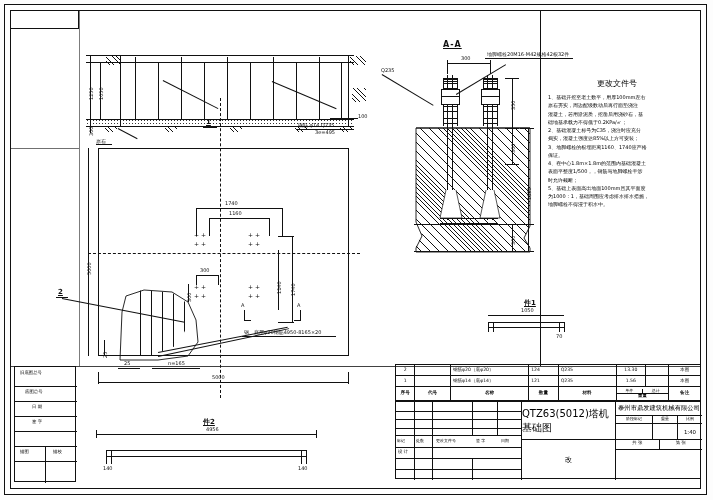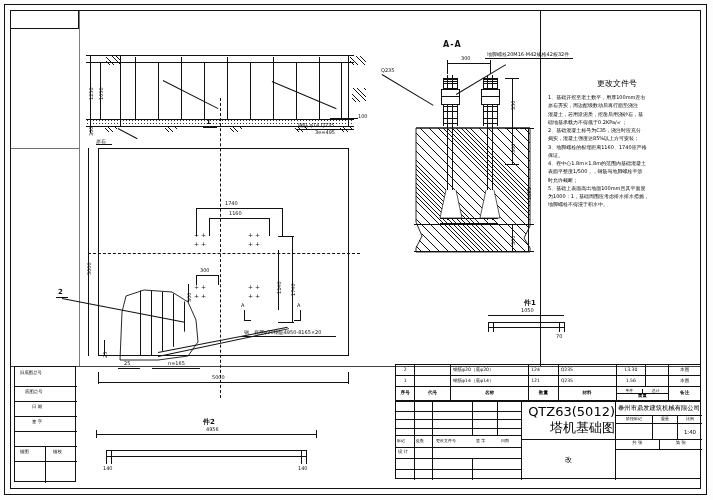--- a/index.html
+++ b/index.html
@@ -6,21 +6,21 @@
   body{width:713px;height:500px;overflow:hidden;
        font-family:"DejaVu Sans","Liberation Sans",sans-serif;color:#000;}
   #root{position:relative;width:713px;height:500px;background:#fdfdfd;}
 
   
   .ln{position:absolute;background:#111;}
   .hl{height:1px;}
   .vl{width:1px;}
   .txt{position:absolute;white-space:nowrap;font-size:5px;line-height:1.15;
        letter-spacing:0px;color:#111;}
-  .txt.b{font-weight:bold;}
+  .txt.b{font-weight:bold;text-decoration:underline;}
   .cn{font-family:"DejaVu Sans","Liberation Sans",sans-serif;}
   .rot{transform-origin:0 0;transform:rotate(-90deg);}
 
   
   .border-outer{position:absolute;left:4px;top:4px;width:703px;height:491px;
       border:1.5px solid #111;box-sizing:border-box;background:#fff;}
   .border-inner{position:absolute;left:10px;top:10px;width:691px;height:479px;
       border:1px solid #111;box-sizing:border-box;}
 
   
@@ -414,21 +414,21 @@
         <div class="cn" style="position:absolute;left:1px;top:2px;font-size:4px;">标记</div>
         <div class="cn" style="position:absolute;left:20px;top:2px;font-size:4px;">处数</div>
         <div class="cn" style="position:absolute;left:40px;top:2px;font-size:4px;">更改文件号</div>
         <div class="cn" style="position:absolute;left:80px;top:2px;font-size:4px;">签 字</div>
         <div class="cn" style="position:absolute;left:105px;top:2px;font-size:4px;">日期</div>
         <div class="cn" style="position:absolute;left:2px;top:13px;font-size:4.4px;">设 计</div>
       </div>
     </div>
 
     <div style="position:absolute;left:126px;top:0;width:94px;height:38px;border-right:0.7px solid #111;border-bottom:0.7px solid #111;box-sizing:border-box;display:flex;align-items:center;justify-content:center;">
-      <span class="cn b" style="font-size:13px;text-align:right;">QTZ63(5012)塔机基础图</span>
+      <span class="cn b" style="font-size:10px;">QTZ63(5012)塔机基础图</span>
     </div>
     <div style="position:absolute;left:126px;top:38px;width:94px;height:40px;border-right:0.7px solid #111;box-sizing:border-box;display:flex;align-items:center;justify-content:center;">
       <span class="cn b" style="font-size:7px;">改</span>
     </div>
 
     <div style="position:absolute;left:220px;top:0;width:86px;height:14px;border-bottom:0.7px solid #111;box-sizing:border-box;display:flex;align-items:center;justify-content:center;">
       <span class="cn b" style="font-size:6.3px;">泰州市鼎发建筑机械有限公司</span>
     </div>
     <div style="position:absolute;left:220px;top:14px;width:86px;height:8px;border-bottom:0.7px solid #111;box-sizing:border-box;display:flex;">
       <span class="cn" style="flex:1.5;border-right:0.7px solid #111;font-size:4px;text-align:center;">阶段标记</span>

